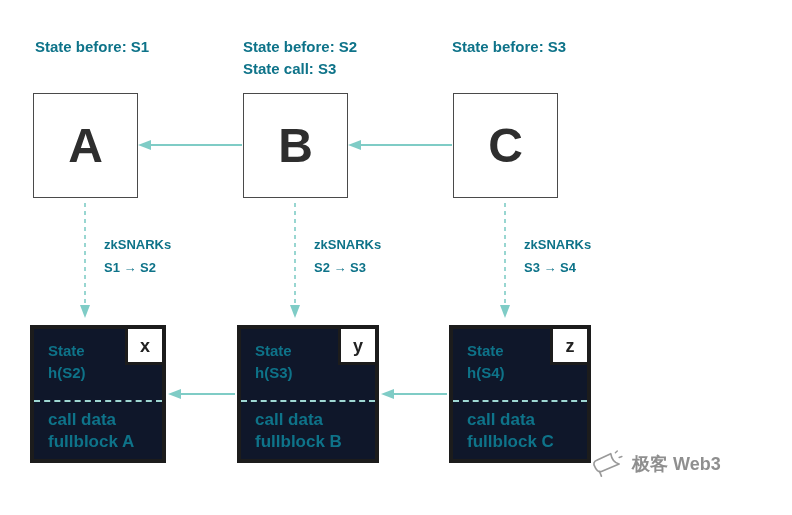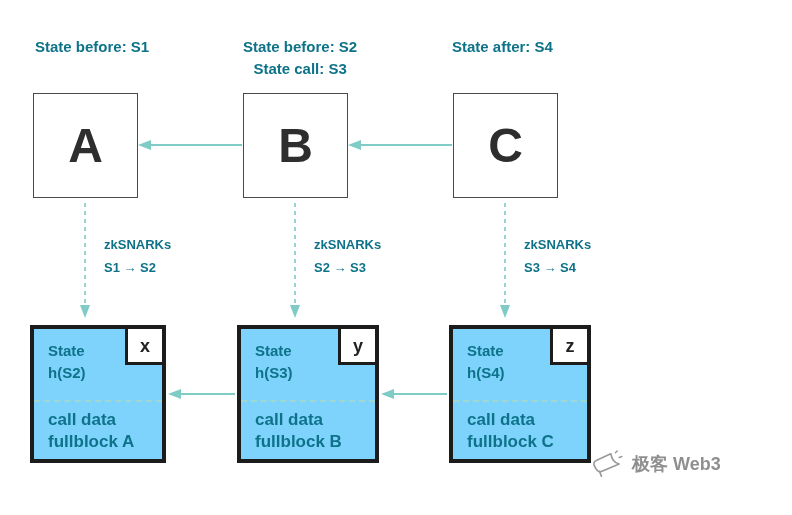--- a/index.html
+++ b/index.html
@@ -22,21 +22,21 @@
   }
   .block-letter{
     font-size:48px;font-weight:700;color:#2e2e2e;line-height:1;
   }
   .zk-label{
     font-size:13px;font-weight:700;color:#0e7389;line-height:23px;
     white-space:nowrap;
   }
   .rollup{
     position:absolute;width:136px;height:138px;
-    border:4px solid #1c1c1c;background:#7dd3fc;box-sizing:border-box;
+    border:4px solid #1c1c1c;background:#0f172a;box-sizing:border-box;
   }
   .rollup-state{
     position:absolute;left:14px;top:11px;
     font-size:15px;font-weight:700;color:#0e7389;line-height:22px;
   }
   .corner-box{
     position:absolute;top:0;right:0;width:34px;height:33px;
     border-left:3px solid #1c1c1c;border-bottom:3px solid #1c1c1c;
     background:#ffffff;
     display:flex;align-items:center;justify-content:center;
@@ -60,26 +60,26 @@
   svg{display:block;}
 </style>
 </head>
 <body>
 
 <div id="canvas">
 
   <div class="abs top-label" style="left:35px;top:36px;">
     <div>State before: S1</div>
   </div>
-  <div class="abs top-label" style="left:243px;top:36px;text-align:center;">
+  <div class="abs top-label" style="left:243px;top:36px;">
     <div>State before: S2</div>
     <div>State call: S3</div>
   </div>
   <div class="abs top-label" style="left:452px;top:36px;">
-    <div>State after: S4</div>
+    <div>State before: S3</div>
   </div>
 
   <div class="block" style="left:33px;top:93px;">
     <span class="block-letter">A</span>
   </div>
   <div class="block" style="left:243px;top:93px;">
     <span class="block-letter">B</span>
   </div>
   <div class="block" style="left:453px;top:93px;">
     <span class="block-letter">C</span>

